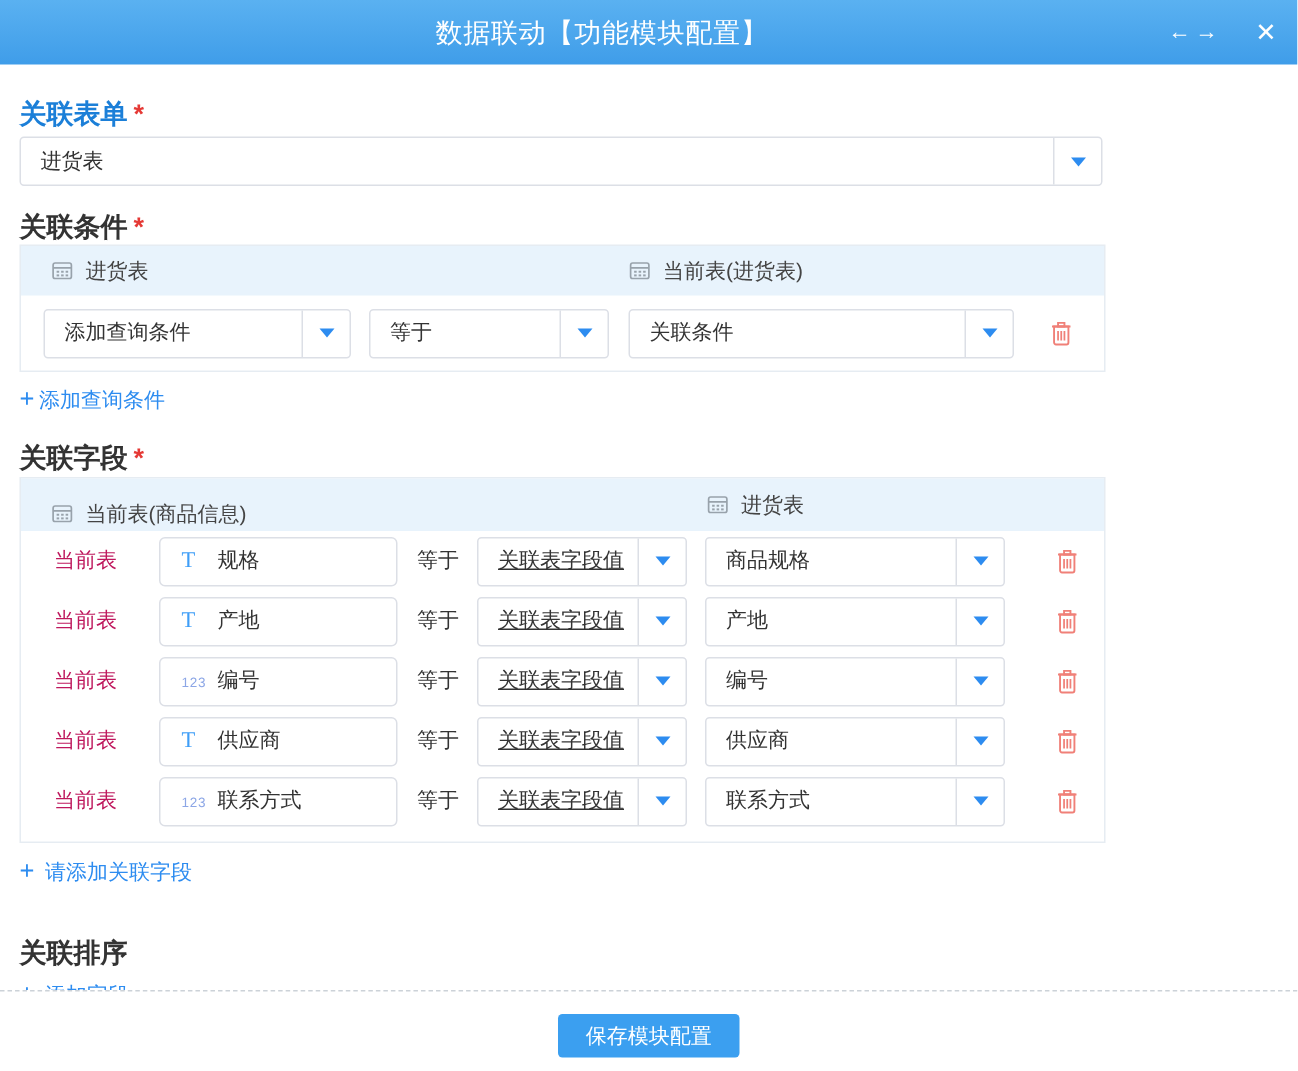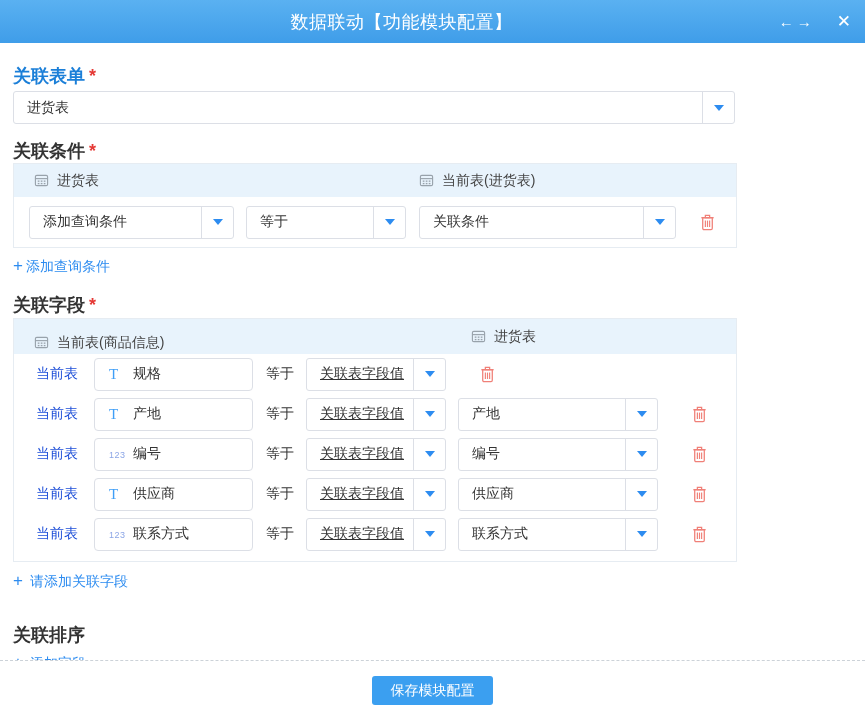--- a/index.html
+++ b/index.html
@@ -50,21 +50,21 @@
   .p2 .ph-col.first { width:437px;margin-top:12px; }
   .panel-body { height:50px; display:flex; align-items:center; padding-left:15px; }
   .w205 { width:205px; } .w160 { width:160px; margin-left:12px; }
   .w257 { width:257px; margin-left:13px; }
   .w140 { width:140px; margin-left:12px;text-decoration:underline; }
   .w200 { width:200px; margin-left:12px; }
   .trash { margin-left:23px; display:flex; cursor:pointer; }
   
   .rows { padding:0 0 7px 0; }
   .frow { height:40px; display:flex; align-items:center; padding-left:22px; }
-  .rowlabel { width:42px; margin-right:16px; color:#1d4ed8; }
+  .rowlabel { width:42px; margin-right:28px; color:#be185d; }
   .fieldbox {
     width:159px; height:33px; border:1px solid #dcdfe6; border-radius:4px;
     display:flex; align-items:center; padding-left:14px; cursor:pointer; background:#fff;
   }
   .ticon { color:#3f9ef7; font-family:"Liberation Serif","DejaVu Serif",serif; font-size:15px; width:24px; }
   .ticon.num { font-family:"Liberation Sans",sans-serif; font-size:9px; color:#8ca6e6; letter-spacing:.5px; padding-top:1px; }
   .op { width:28px; margin-left:13px; color:#333; }
   .frow .trash { margin-left:33px; }
   
   .addlink { color:#2d8cf0; height:20px; line-height:20px; cursor:pointer; display:flex; align-items:center; }
@@ -229,20 +229,26 @@
           <span class="ticon">T</span>
           <span>规格</span>
         </div>
         <span class="op">等于</span>
         <div class="select w140">
           <span class="selval">关联表字段值</span>
           <span class="selarrow">
               <i class="tri"></i>
             </span>
         </div>
+        <div class="select w200">
+          <span class="selval">商品规格</span>
+          <span class="selarrow">
+              <i class="tri"></i>
+            </span>
+        </div>
         <span class="trash">
           <svg width="17" height="17" viewBox="0 0 16 16">
               <path d="M6 1.2 h4 v2.3 h-4 z" fill="none" stroke="#f08078" stroke-width="1.2"></path>
               <path d="M2.2 3.5 h11.6" stroke="#f08078" stroke-width="1.3"></path>
               <path d="M3.5 3.5 h9 v10 a1.2 1.2 0 0 1 -1.2 1.2 h-6.6 a1.2 1.2 0 0 1 -1.2 -1.2 z" fill="none" stroke="#f08078" stroke-width="1.2"></path>
               <path d="M6 6.2 v6" stroke="#f08078" stroke-width="1.1"></path>
               <path d="M8 6.2 v6" stroke="#f08078" stroke-width="1.1"></path>
               <path d="M10 6.2 v6" stroke="#f08078" stroke-width="1.1"></path>
             </svg>
         </span>

